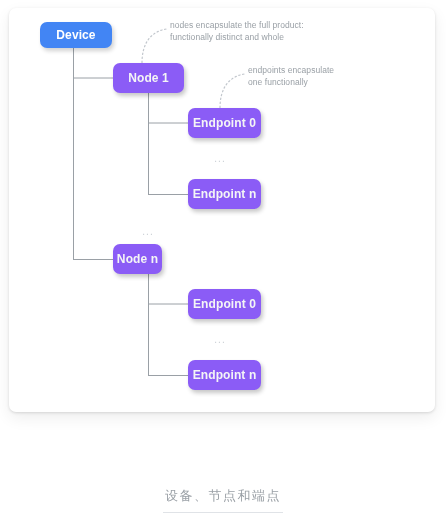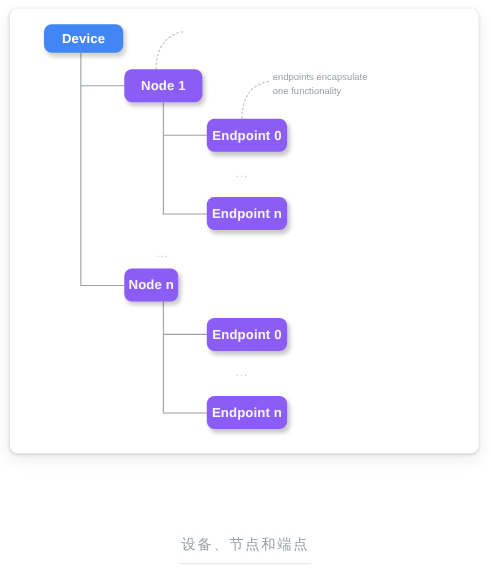--- a/index.html
+++ b/index.html
@@ -178,23 +178,25 @@
     </div>
 
     <div class="ellipsis" style="left:211px; top:327px; transform:translateX(-50%);">
       <span>...</span>
     </div>
 
     <div class="box box-dark" style="left:179px; top:352px; width:73px; height:30px;">
       <span>Endpoint n</span>
     </div>
 
+    <div class="annotation" style="left:161px; top:12px; width:180px;">nodes encapsulate the full product:
+functionally distinct and whole</div>
 
     <div class="annotation" style="left:239px; top:57px; width:160px;">endpoints encapsulate
-one functionality</div>
+one functionally</div>
 
   </div>
 </div>
 
 <div id="caption-block">
   <div id="caption-text">设备、节点和端点</div>
   <div id="caption-rule"></div>
 </div>
 
 </body></html>

